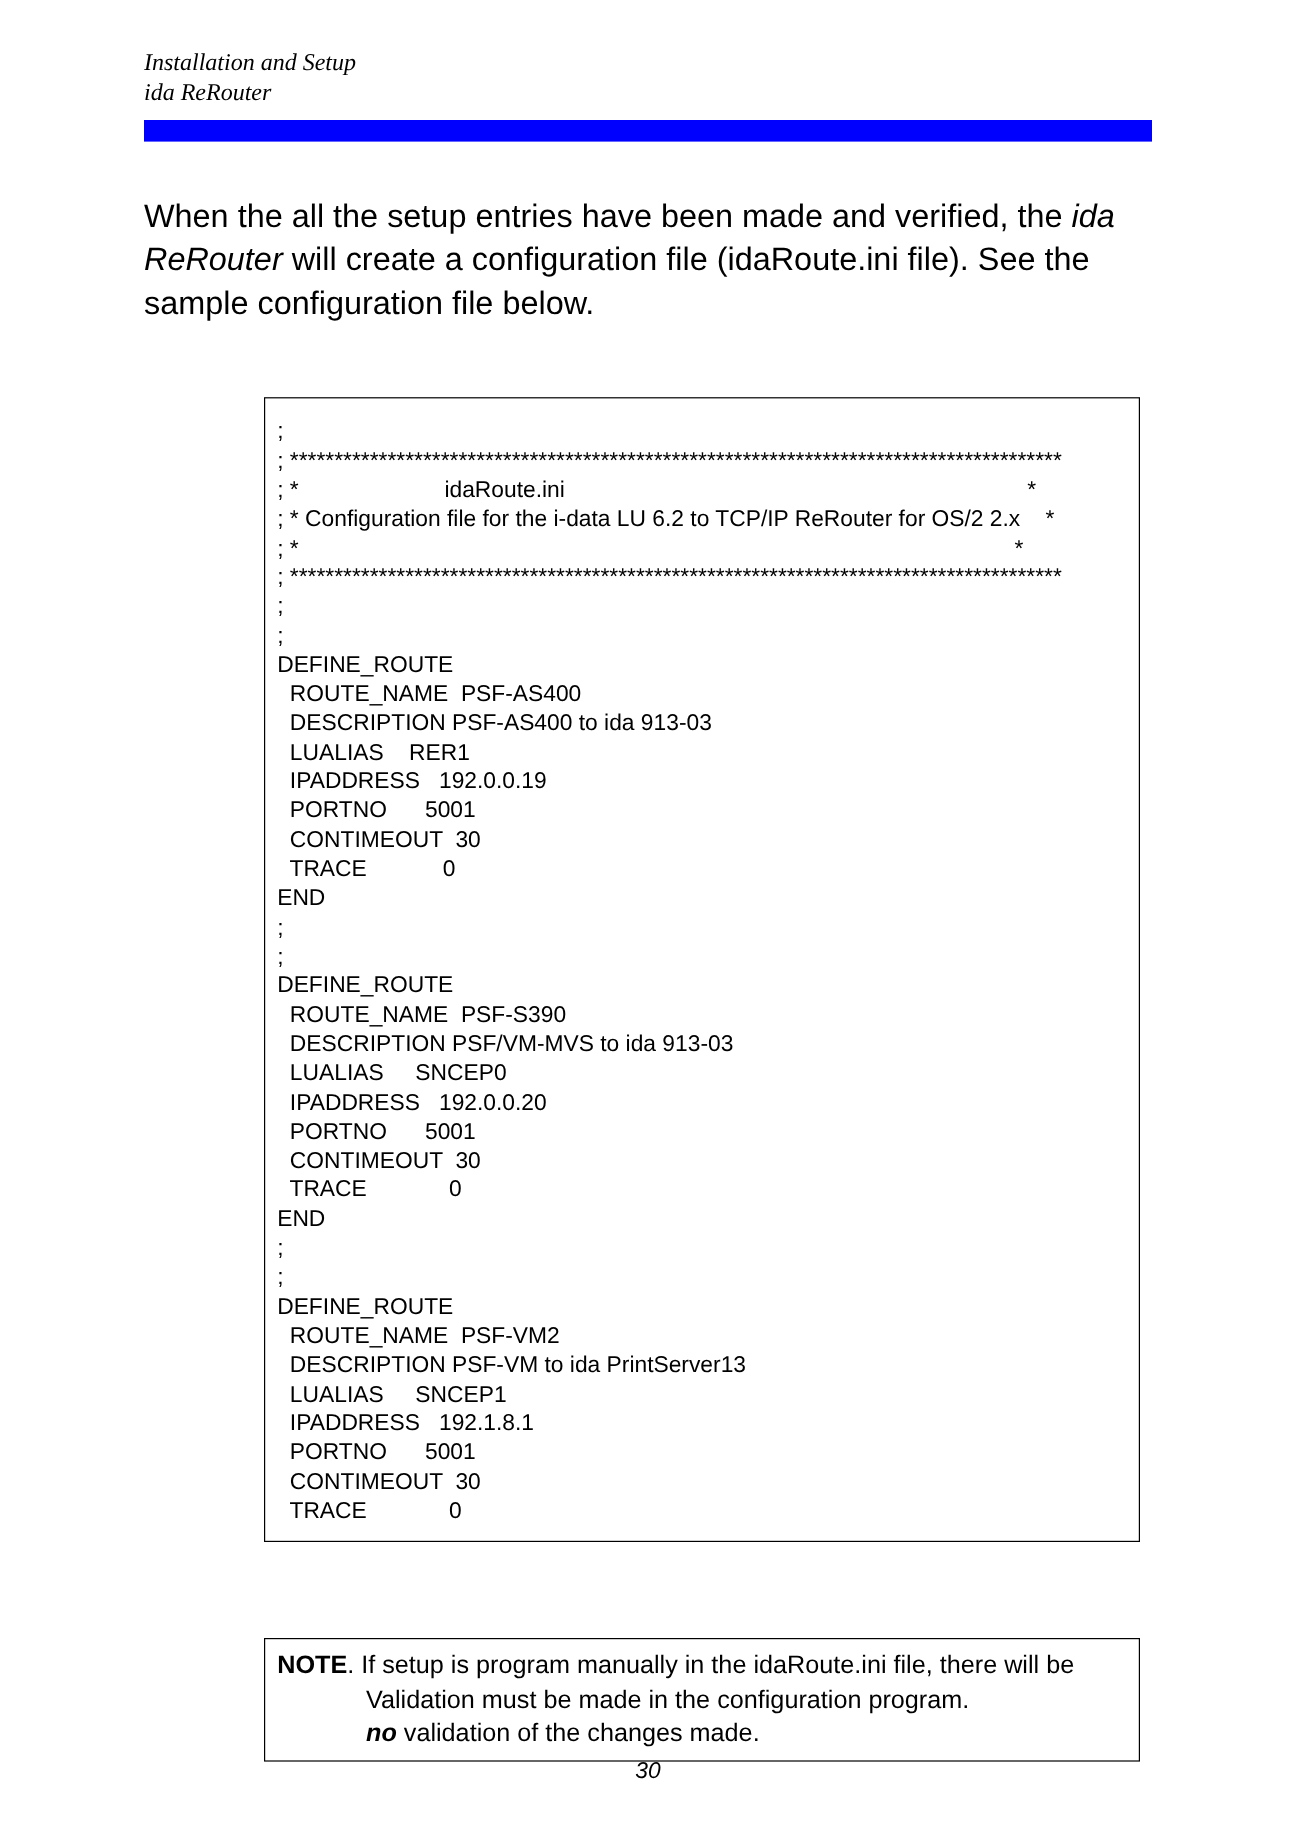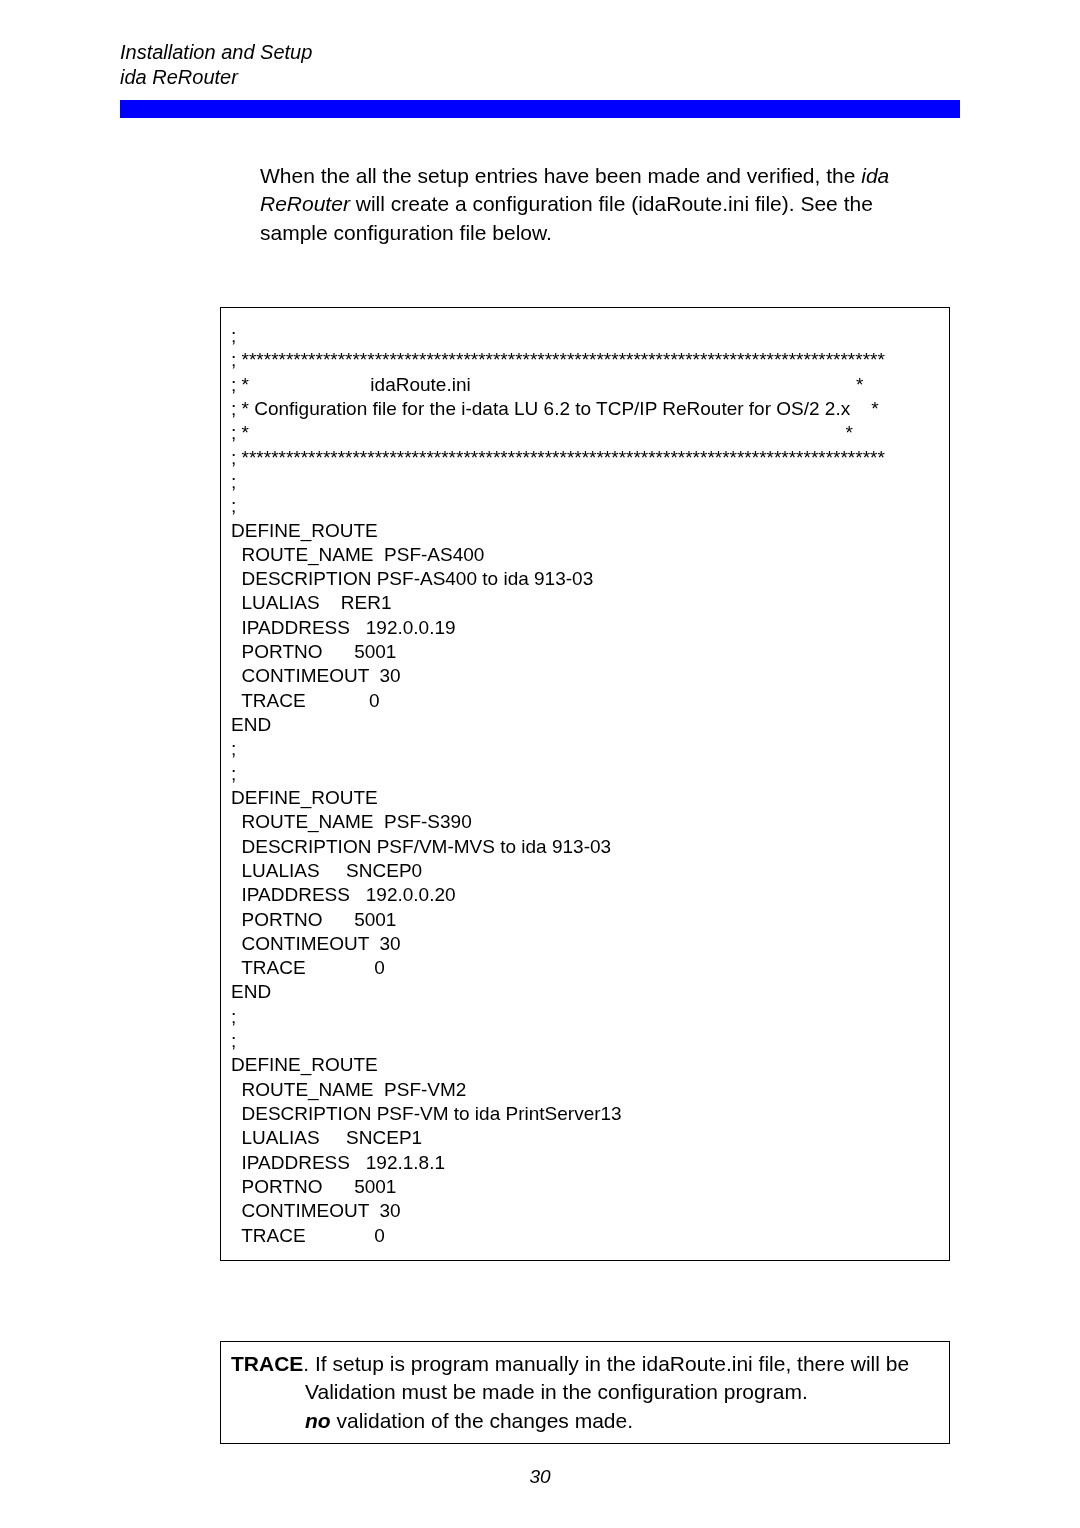--- a/index.html
+++ b/index.html
@@ -1,21 +1,21 @@
 <!DOCTYPE html>
 <html><head>
 <meta charset="utf-8">
 <style>
   * { margin: 0; padding: 0; box-sizing: border-box; }
   html, body { width: 1080px; background: #fff; font-family: Arial, Helvetica, sans-serif; color: #000; }
   .page { width: 1080px; min-height: 1528px; padding: 40px 120px 40px 120px; position: relative; }
   .header-block { margin-bottom: 8px; }
-  .header-line { font-style: italic; font-size: 20px; line-height: 1.25; }
+  .header-line { font-style: italic; font-size: 20px; line-height: 1.25; font-family: Liberation Serif, serif; }
   .blue-bar { height: 18px; background: #0000ff; margin-top: 10px; margin-bottom: 44px; }
-  .body-text { margin-left: 140px; margin-right: 30px; font-size: 21px; line-height: 1.35; margin-bottom: 60px; }
+  .body-text { margin-right: 30px; font-size: 27px; line-height: 1.35; margin-bottom: 60px; }
   .italic { font-style: italic; }
   .code-box { border: 1px solid #000; margin: 0 10px 0 100px; padding: 16px 10px 12px 10px; }
   .code-pre { font-family: Arial, Helvetica, sans-serif; font-size: 19px; line-height: 1.28; white-space: pre; }
   .note-box { border: 1px solid #000; margin: 80px 10px 0 100px; padding: 8px 10px 8px 10px; font-size: 21px; line-height: 1.35; }
   .note-label { font-weight: bold; }
   .note-indent { margin-left: 74px; display: block; }
   .page-number { position: absolute; bottom: 40px; left: 0; width: 1080px; text-align: center; font-style: italic; font-size: 19px; }
 </style>
 </head>
 <body>
@@ -68,18 +68,18 @@
   ROUTE_NAME  PSF-VM2
   DESCRIPTION PSF-VM to ida PrintServer13
   LUALIAS     SNCEP1
   IPADDRESS   192.1.8.1
   PORTNO      5001
   CONTIMEOUT  30
   TRACE             0</pre>
   </div>
 
   <div class="note-box">
-    <span class="note-label">TRACE</span><span>.  </span><span>If setup is program manually in the idaRoute.ini file, there will be </span><span class="note-indent">Validation must be made in the configuration program.</span><span class="note-indent"><span style="font-style:italic;font-weight:bold">no</span><span> validation of the changes made.</span></span>
+    <span class="note-label">NOTE</span><span>.  </span><span>If setup is program manually in the idaRoute.ini file, there will be </span><span class="note-indent">Validation must be made in the configuration program.</span><span class="note-indent"><span style="font-style:italic;font-weight:bold">no</span><span> validation of the changes made.</span></span>
   </div>
 
   <div class="page-number">30</div>
 
 </div>
 
 </body></html>

